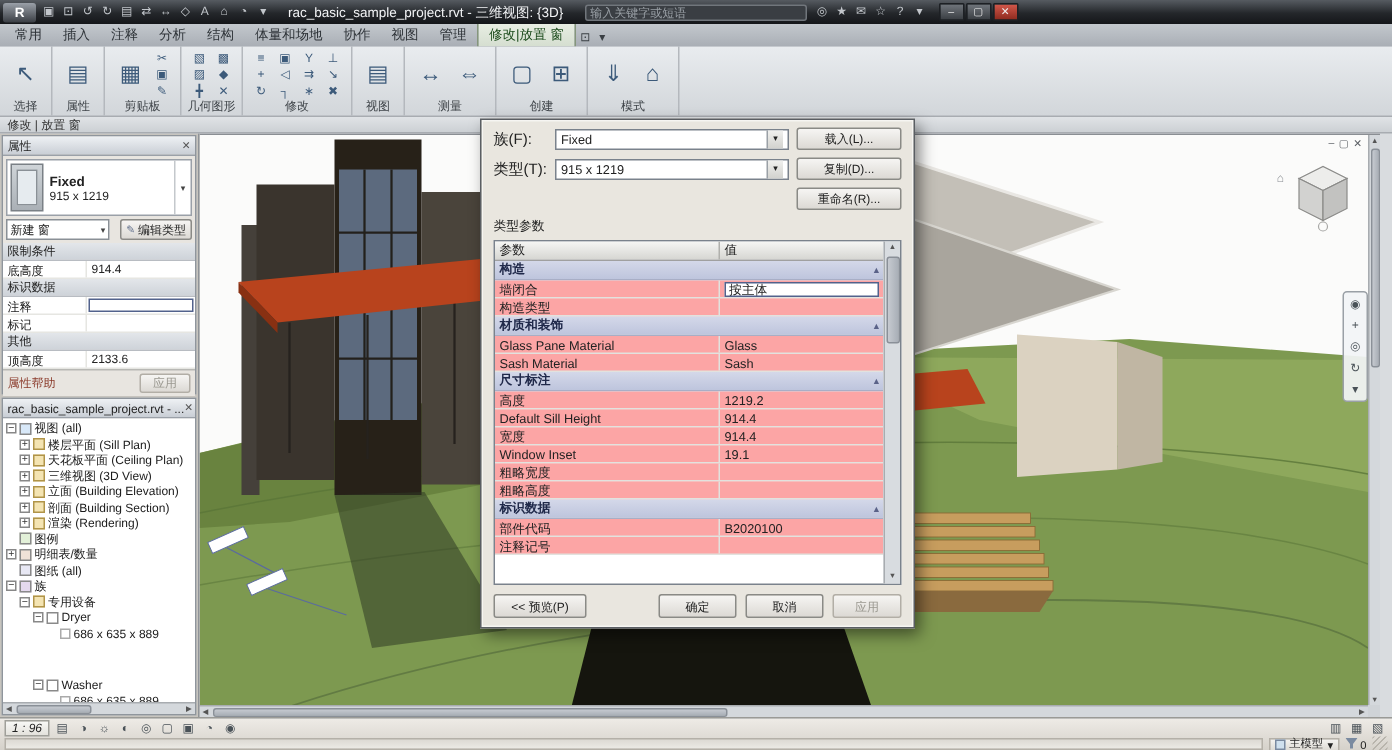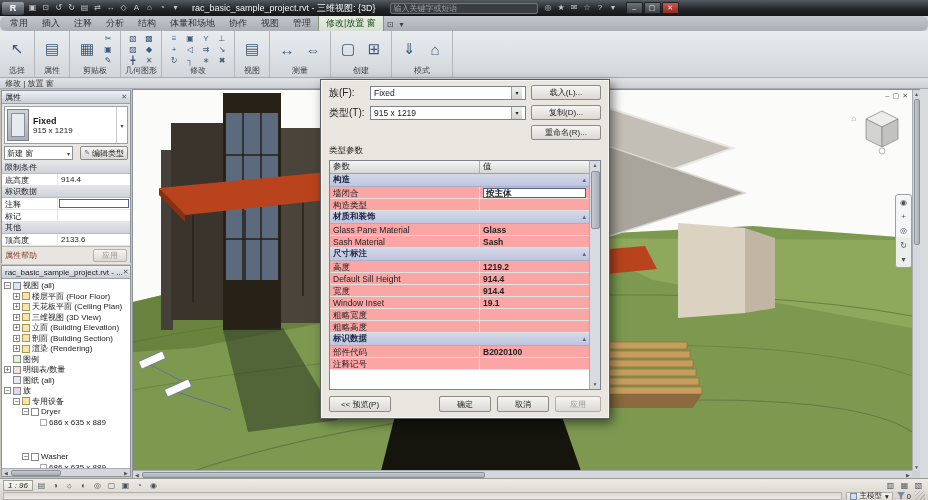--- a/index.html
+++ b/index.html
@@ -12,21 +12,21 @@
 #qat{display:flex;align-items:center;}
 .ticon{width:13px;text-align:center;font-size:8px;color:#c2c6cb;line-height:14px;}
 .tb-title{margin-left:10px;font-size:9px;color:#f2f3f5;white-space:nowrap;}
 .tb-search{margin-left:14px;width:148px;height:11px;background:#3a3e43;border:1px solid #71767c;border-radius:2px;display:flex;align-items:center;padding:0 3px;color:#9aa0a6;font-size:8px;overflow:hidden;white-space:nowrap;}
 #tbright{display:flex;align-items:center;margin-left:4px;}
 #winbtns{display:flex;margin-left:6px;margin-right:1px;gap:1px;}
 .winbtn{width:17px;height:12px;display:flex;align-items:center;justify-content:center;font-size:7px;background:linear-gradient(#70757b,#3a3e43);border:1px solid #1d2024;color:#eee;border-radius:1px;}
 .winbtn.close{background:linear-gradient(#d2574a,#8e2b1f);}
 
 
-.rtabs{position:absolute;left:0;top:16px;width:928px;height:15px;background:linear-gradient(#c3c8cd,#a9aeb5);display:flex;align-items:flex-end;padding-left:3px;z-index:55;border-radius:6px;}
+.rtabs{position:absolute;left:0;top:16px;width:928px;height:15px;background:linear-gradient(#c3c8cd,#a9aeb5);display:flex;align-items:flex-end;padding-left:3px;z-index:55;}
 .rtab{padding:2px 7px 1px;font-size:9px;color:#2e3338;white-space:nowrap;}
 .rtab.active{background:linear-gradient(#e9efe4,#d5ded0);border:1px solid #85967c;border-bottom:none;border-radius:2px 2px 0 0;color:#1e4d1e;}
 .rtabctl{padding:2px 3px;font-size:8px;color:#3a3f44;}
 
 
 .ribbon{position:absolute;left:0;top:31px;width:928px;height:47px;background:linear-gradient(#e9ecef,#d2d6da);border-bottom:1px solid #a8acb1;display:flex;z-index:54;}
 .rpanel{position:relative;height:100%;border-right:1px solid #b4b8bd;padding:2px 5px 12px;display:flex;align-items:center;}
 .rpanel .caption{position:absolute;bottom:1px;left:0;right:0;text-align:center;font-size:8px;color:#3f4449;white-space:nowrap;}
 .rgrid{display:flex;flex-direction:column;flex-wrap:wrap;max-height:32px;align-content:flex-start;gap:1px 2px;}
 .ric{width:14px;height:10px;font-size:8px;display:flex;align-items:center;justify-content:center;color:#3c5a7a;}
@@ -112,21 +112,21 @@
 .dtable{flex:1;display:flex;border:1px solid #7a828c;background:#fff;min-height:0;}
 .dtmain{flex:1;display:flex;flex-direction:column;overflow:hidden;min-width:0;}
 .dthead{flex:0 0 13px;display:flex;background:linear-gradient(#f6f6f4,#d6d6d2);border-bottom:1px solid #a0a0a0;font-size:8.5px;align-items:flex-start;}
 .dthead .hc1{width:150px;padding:0 3px;border-right:1px solid #b0b0ac;}
 .dthead .hc2{flex:1;padding:0 3px;}
 #dtbody{flex:1;overflow:hidden;}
 .dgroup{height:13px;background:linear-gradient(#d4d8e9,#bec5dd);border-bottom:1px solid #a8aec6;display:flex;align-items:center;padding:0 3px;font-weight:bold;color:#20294a;font-size:8.5px;text-align:center;}
 .dgroup .pin{margin-left:auto;font-size:7px;color:#5a6288;font-weight:normal;}
 .drow{display:flex;height:12px;border-bottom:1px solid #e2e2de;font-size:8.5px;background:#fca5a5;}
 .dl{width:150px;padding:1px 3px;border-right:1px solid #e2e2de;overflow:hidden;white-space:nowrap;}
-.dv{flex:1;padding:1px 3px;overflow:hidden;white-space:nowrap;display:flex;align-items:center;font-weight:bold;}
+.dv{flex:1;padding:1px 3px;overflow:hidden;white-space:nowrap;display:flex;align-items:center;}
 .dvin{flex:1;border:1px solid #52628c;background:#fff;height:10px;padding:0 2px;line-height:9px;}
 .vsb{flex:0 0 11px;background:#d8dce0;border-left:1px solid #a8acb0;display:flex;flex-direction:column;align-items:center;}
 .vsb .sarrow{height:9px;line-height:9px;font-size:5px;}
 .vsb .vtrack2{width:9px;}
 .vsb .vthumb2{width:9px;height:58px;}
 .dlgbtns{flex:0 0 16px;display:flex;align-items:center;gap:6px;margin-top:6px;}
 .dlgbtns .btn{height:16px;padding:0 6px;}
 .bspacer{flex:1;}
 .btn-prev{width:62px;}
 .btn-ok{width:52px;}
@@ -343,21 +343,21 @@
       </div>
       <div id="tree">
           <div class="trow" style="padding-left: 2px;">
             <span class="texp">−</span>
             <span class="tico views"></span>
             <span class="tlabel">视图 (all)</span>
           </div>
           <div class="trow" style="padding-left: 11px;">
             <span class="texp">+</span>
             <span class="tico folder"></span>
-            <span class="tlabel">楼层平面 (Floor Floor)</span>
+            <span class="tlabel">楼层平面 (Sill Plan)</span>
           </div>
           <div class="trow" style="padding-left: 11px;">
             <span class="texp">+</span>
             <span class="tico folder"></span>
             <span class="tlabel">天花板平面 (Ceiling Plan)</span>
           </div>
           <div class="trow" style="padding-left: 11px;">
             <span class="texp">+</span>
             <span class="tico folder"></span>
             <span class="tlabel">三维视图 (3D View)</span>

